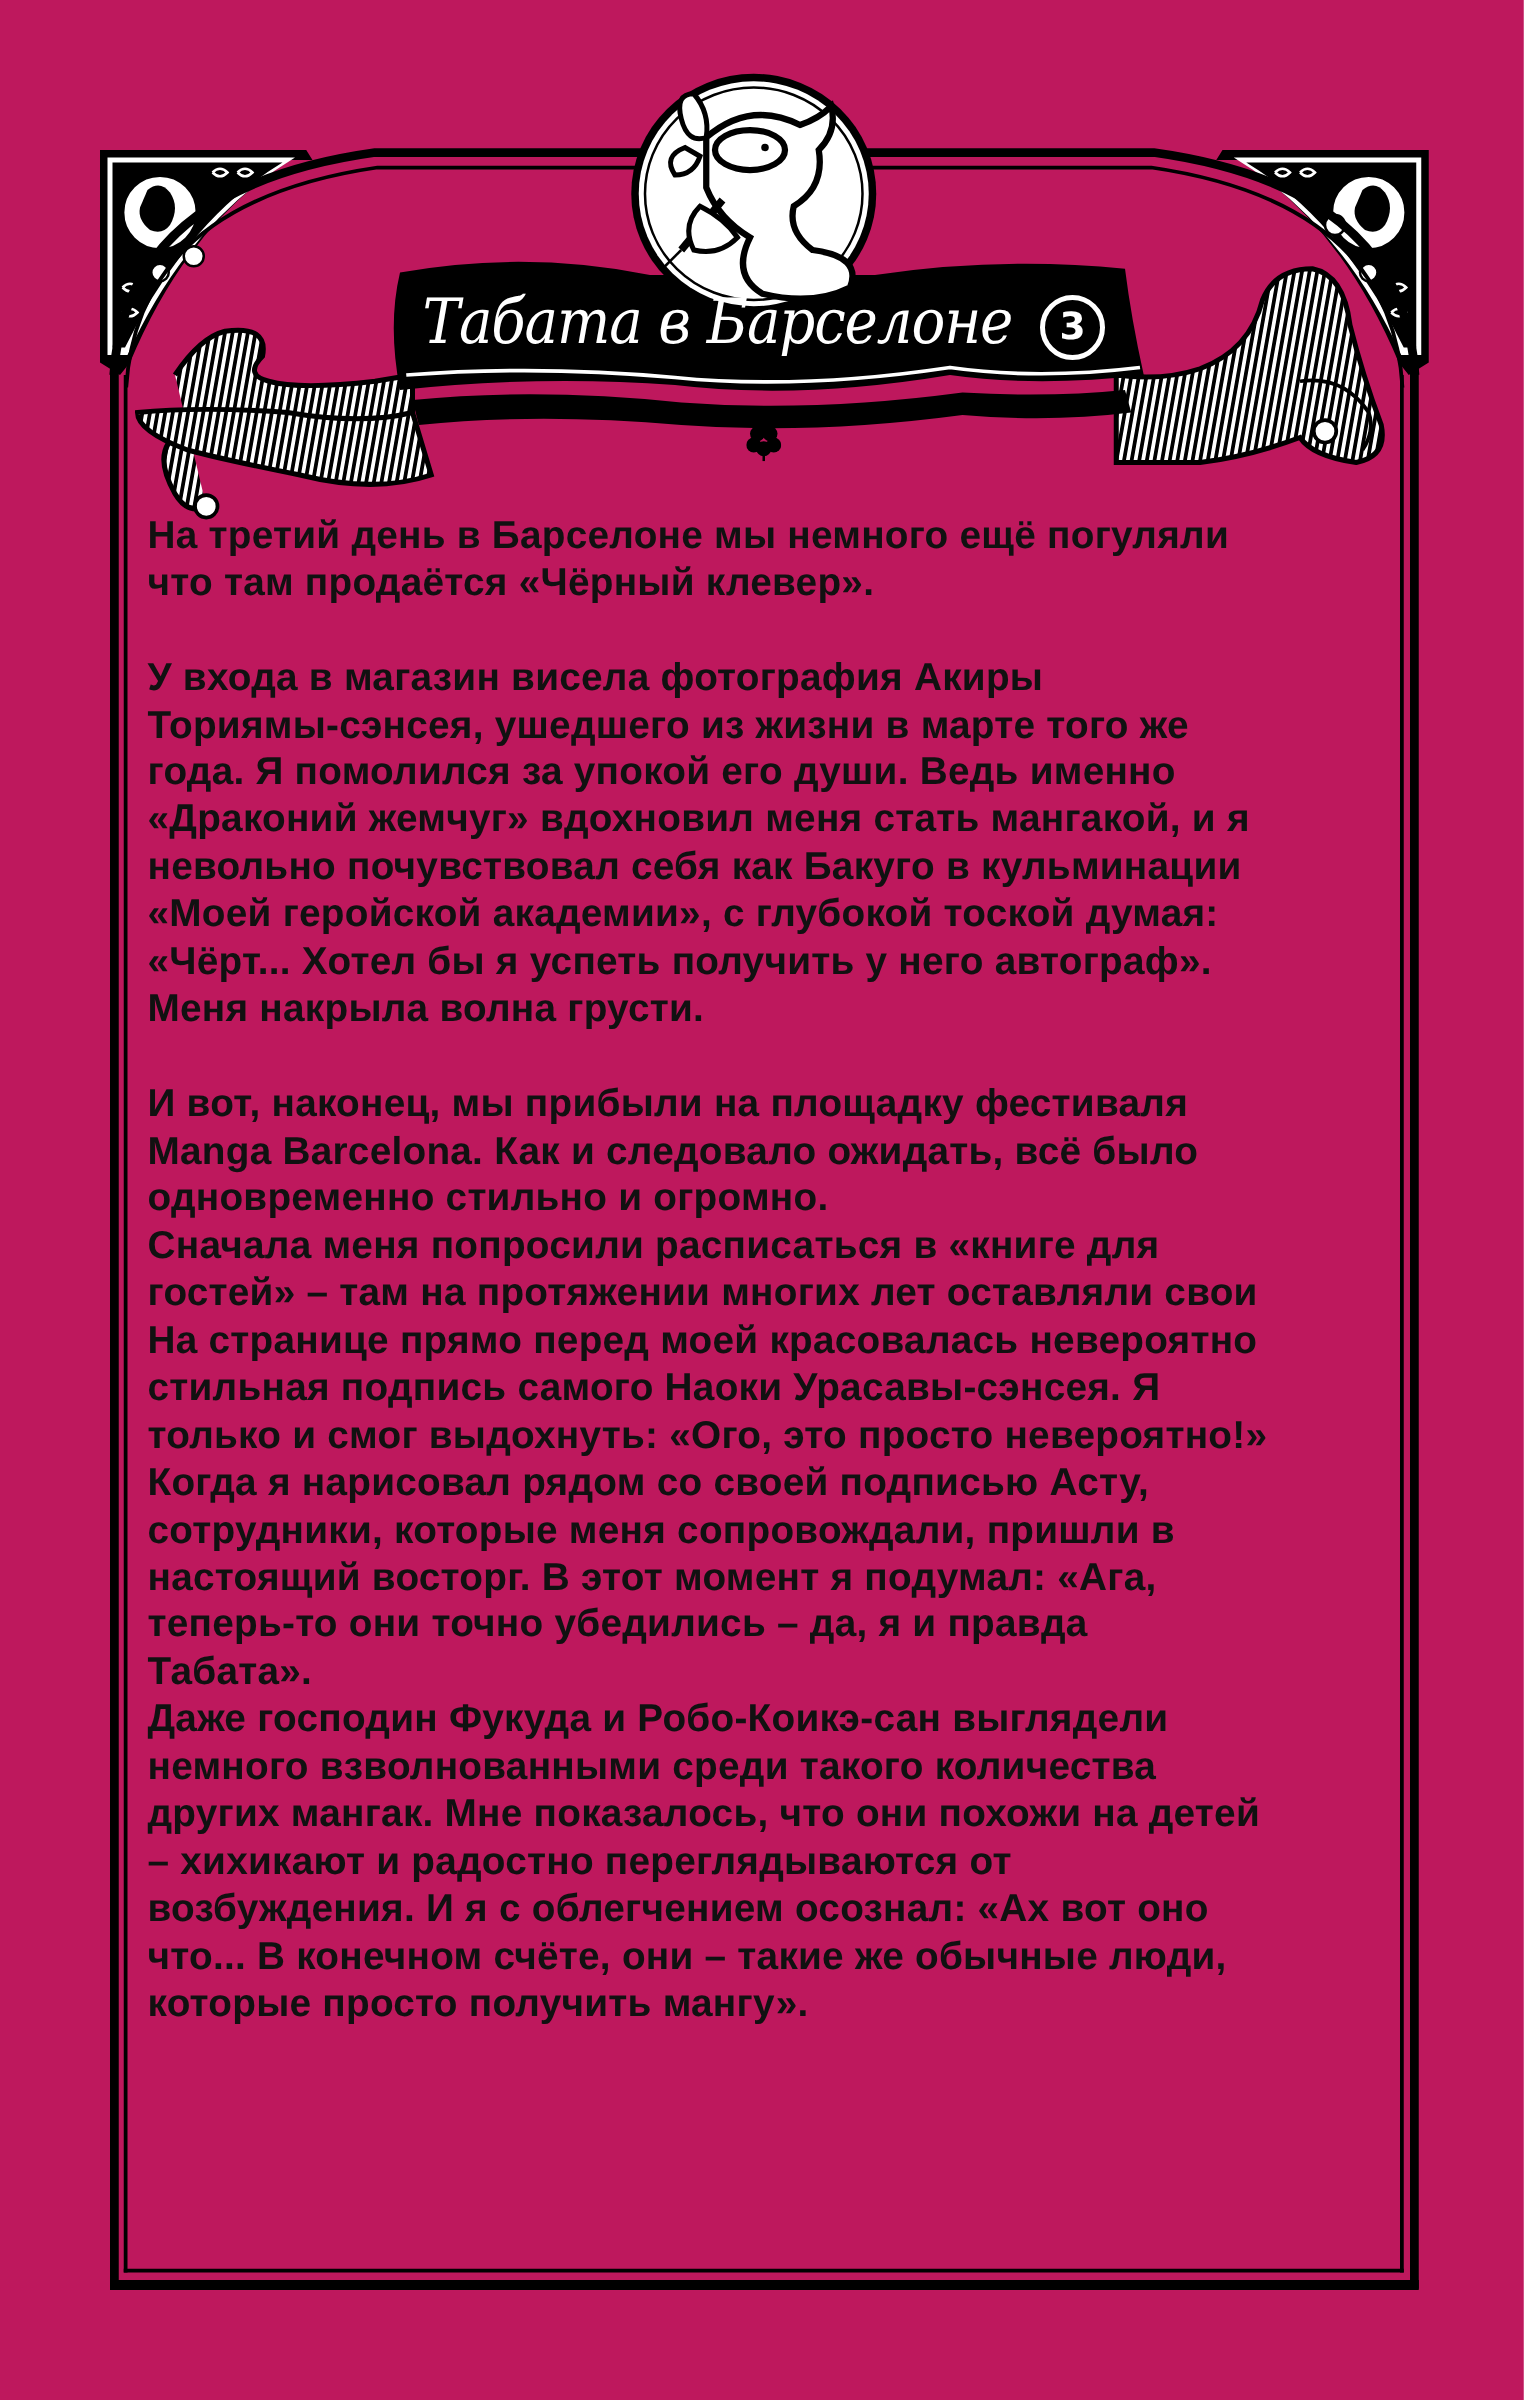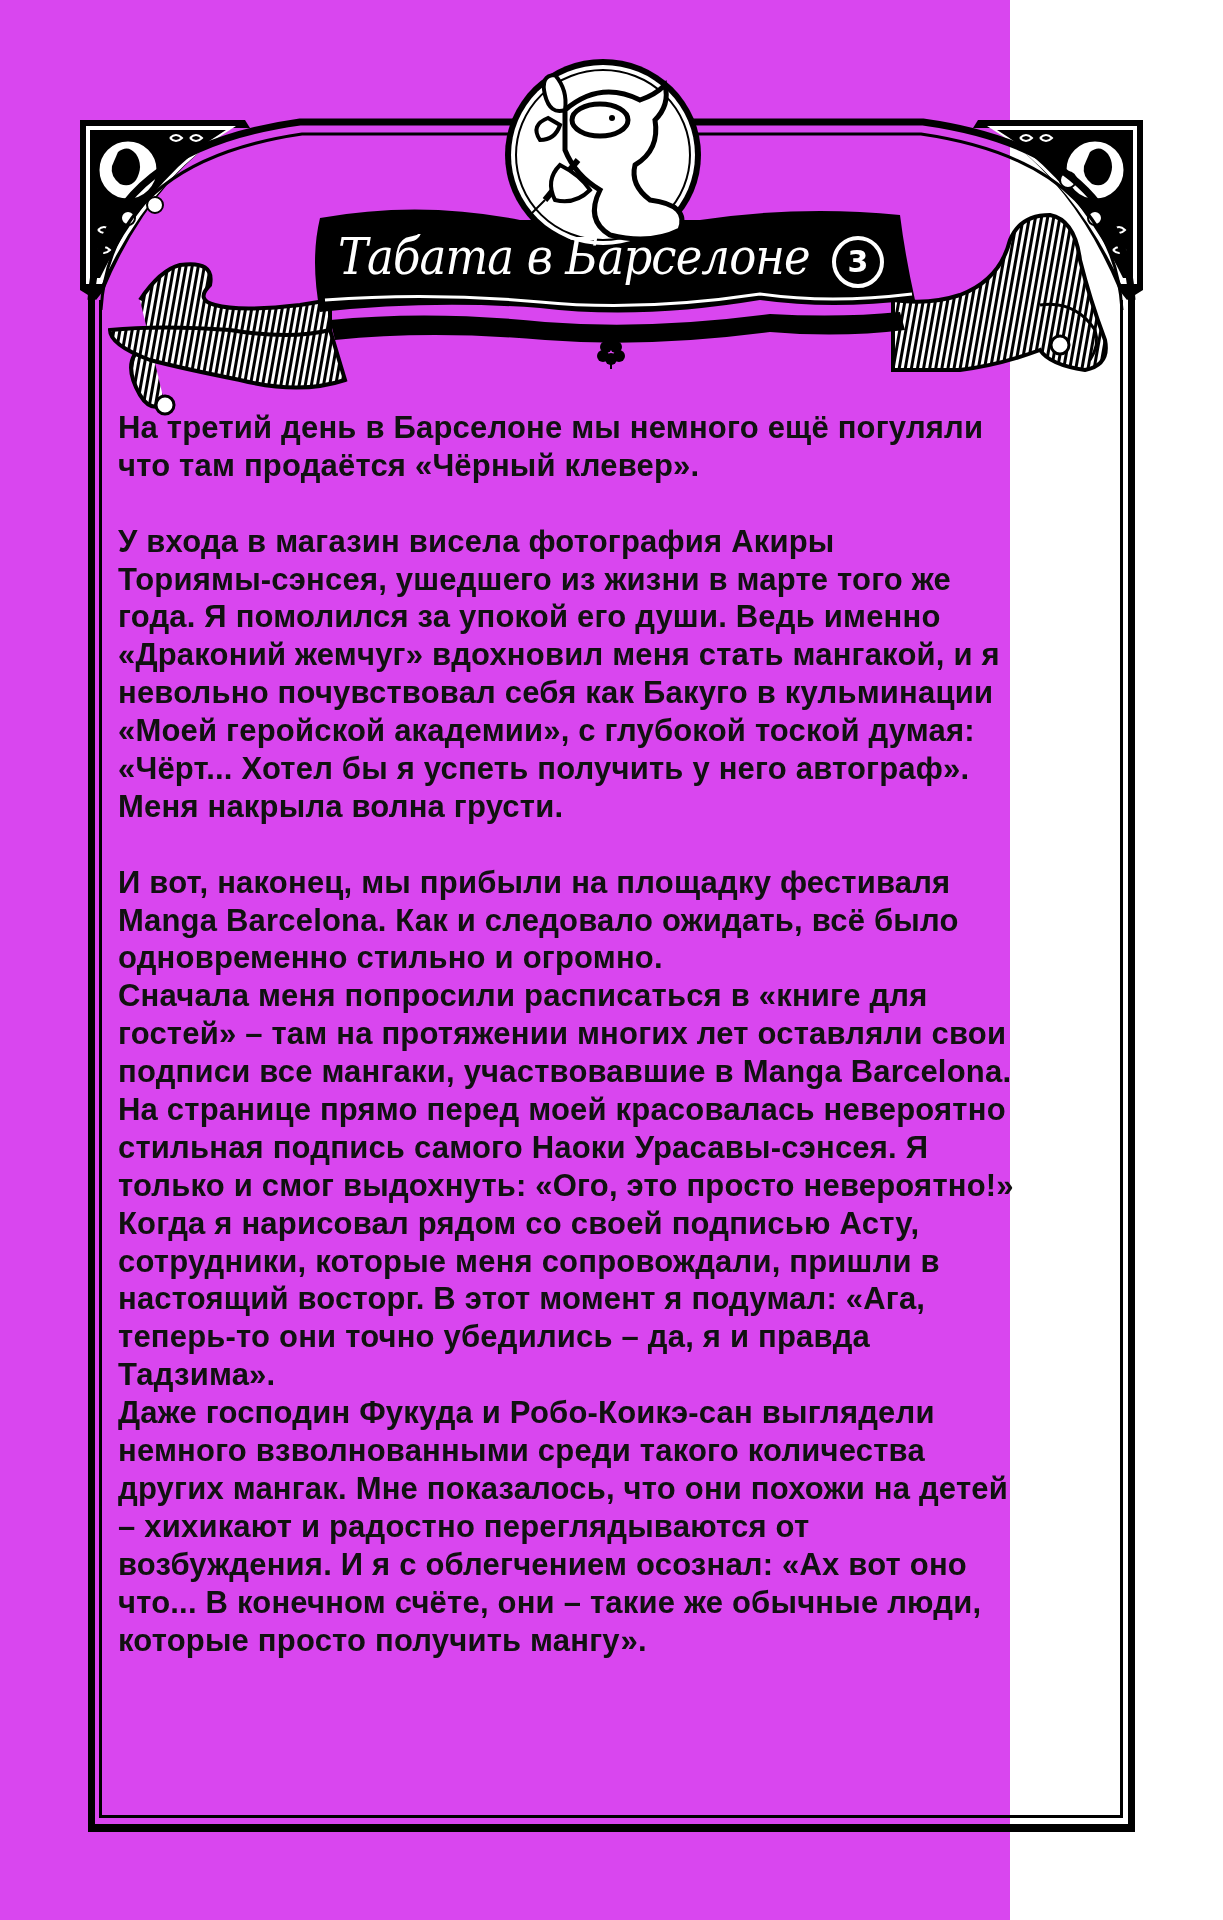--- a/index.html
+++ b/index.html
@@ -1,17 +1,17 @@
 <!DOCTYPE html>
 <html><head>
 <meta charset="utf-8">
 <style>
   html, body { margin: 0; padding: 0; background: #ffffff; }
   body { width: 1223px; height: 1920px; position: relative; overflow: hidden; }
-  .page { position: absolute; left: 0; top: 0; width: 1010px; height: 1920px; background: #d946ef; }
+  .page { position: absolute; left: 0; top: 0; width: 1219px; height: 1920px; background: #be185d; }
   svg.frame { position: absolute; left: 0; top: 0; }
   .title {
     position: absolute; left: 338px; top: 222px; width: 480px; height: 70px;
     font-family: "DejaVu Serif", serif; font-size: 50px; font-style: italic;
     color: #ffffff; letter-spacing: -1px; line-height: 70px; white-space: nowrap;
     transform: scaleX(0.9); transform-origin: left center;
   }
   .chapter-num {
     position: absolute; left: 832px; top: 236px; width: 44px; height: 44px;
     border: 4px solid #fff; border-radius: 50%; background: #000; color: #fff;
@@ -136,29 +136,28 @@
       <span class="line">«Чёрт... Хотел бы я успеть получить у него автограф».</span>
       <span class="line">Меня накрыла волна грусти.</span>
     </div>
     <span class="gap"></span>
     <div>
       <span class="line">И вот, наконец, мы прибыли на площадку фестиваля</span>
       <span class="line">Manga Barcelona. Как и следовало ожидать, всё было</span>
       <span class="line">одновременно стильно и огромно.</span>
       <span class="line">Сначала меня попросили расписаться в «книге для</span>
       <span class="line">гостей» – там на протяжении многих лет оставляли свои</span>
-      <span class="line">подписи все мангаки, участвовавшие в Manga Barcelona.</span>
       <span class="line">На странице прямо перед моей красовалась невероятно</span>
       <span class="line">стильная подпись самого Наоки Урасавы-сэнсея. Я</span>
       <span class="line">только и смог выдохнуть: «Ого, это просто невероятно!»</span>
       <span class="line">Когда я нарисовал рядом со своей подписью Асту,</span>
       <span class="line">сотрудники, которые меня сопровождали, пришли в</span>
       <span class="line">настоящий восторг. В этот момент я подумал: «Ага,</span>
       <span class="line">теперь-то они точно убедились – да, я и правда</span>
-      <span class="line">Тадзима».</span>
+      <span class="line">Табата».</span>
       <span class="line">Даже господин Фукуда и Робо-Коикэ-сан выглядели</span>
       <span class="line">немного взволнованными среди такого количества</span>
       <span class="line">других мангак. Мне показалось, что они похожи на детей</span>
       <span class="line">– хихикают и радостно переглядываются от</span>
       <span class="line">возбуждения. И я с облегчением осознал: «Ах вот оно</span>
       <span class="line">что... В конечном счёте, они – такие же обычные люди,</span>
       <span class="line">которые просто получить мангу».</span>
     </div>
   </div>
 </div>

